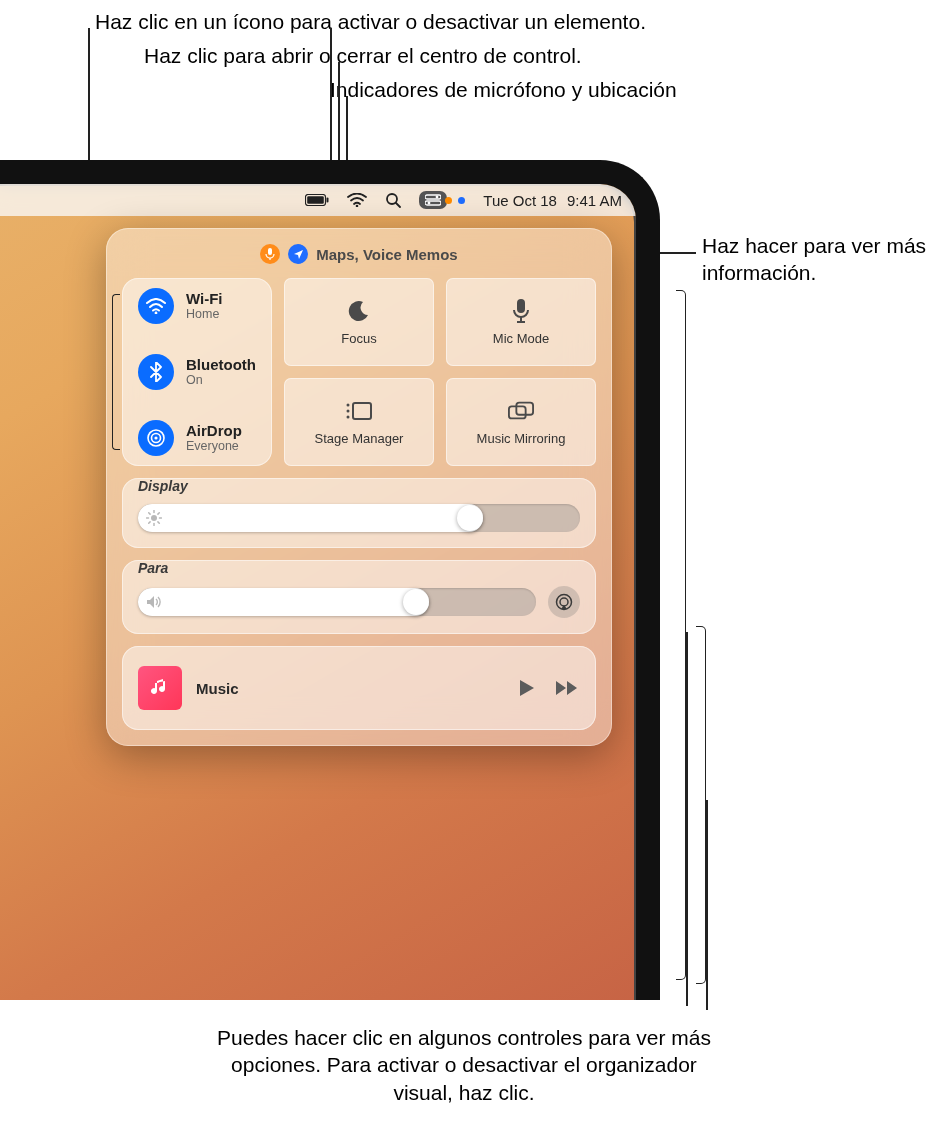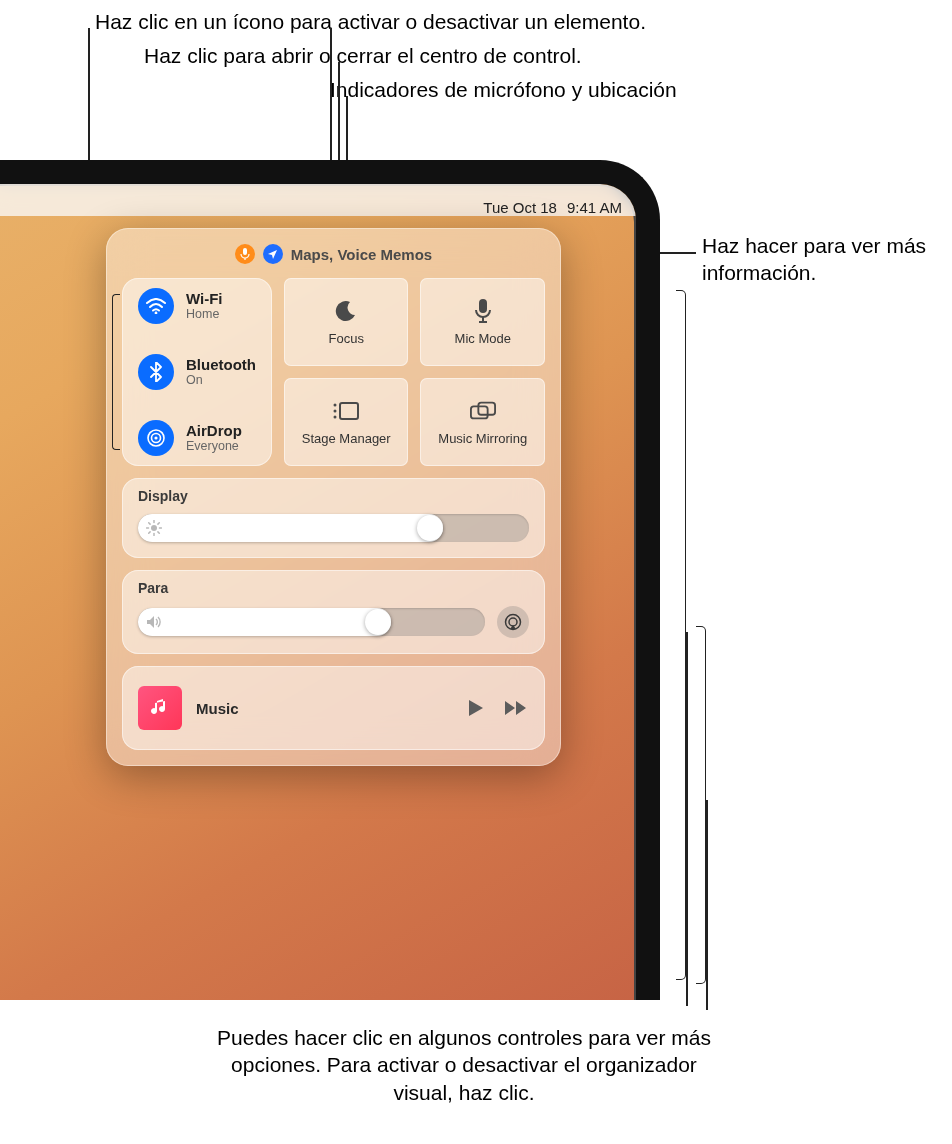--- a/index.html
+++ b/index.html
@@ -39,41 +39,40 @@
     background: rgba(250,250,250,0.78);
     backdrop-filter: blur(6px);
     display: flex;
     align-items: flex-end;
     justify-content: flex-end;
     padding-right: 14px;
     gap: 18px;
     font-size: 15px;
     font-weight: 500;
     color: #222;
-    flex-direction: column;
   }
   .menubar .mi { display:flex; align-items:center; height:100%; }
   .menubar .cc-pill {
     display:flex; align-items:center; gap:3px;
     background:#555; color:#fff; border-radius:7px;
     padding:3px 6px;
   }
   .menubar .cc-pill svg { display:block; }
   .menubar .dotblue { width:7px;height:7px;border-radius:50%;background:#1f6dff; margin-left:4px; }
   .menubar .dotorange { width:7px;height:7px;border-radius:50%;background:#ff8c00; margin-left:-2px;}
   .menubar .dots{display:flex;align-items:center;gap:2px;}
 
   .datetime{ display:flex; gap:10px; }
 
   
   .cc {
     position:absolute;
     left: 106px;
     top: 44px;
-    width: 455px;
+    width: 506px;
     background: rgba(255,255,255,0.42);
     backdrop-filter: blur(20px);
     border-radius: 22px;
     padding: 16px;
     box-shadow: 0 10px 40px rgba(0,0,0,0.32), inset 0 0 0 1px rgba(255,255,255,0.4);
   }
 
   .cc .sensor-row{
     display:flex; align-items:center; justify-content:center;
     gap:8px;
@@ -121,21 +120,22 @@
     text-align:center;
     gap:8px;
     min-height:88px;
     border-radius:7px;
   }
   .tile .tile-icon{ width:26px;height:26px;display:flex;align-items:center;justify-content:center; }
   .tile .tile-txt{ font-size:13px; font-weight:500; color:#333; line-height:1.1; }
 
   .slider-module{
     grid-column: 1 / -1;
-    padding:10px 16px 16px;
+    padding:0 16px 16px;
+    font-style:italic;
   }
   .slider-module .hdr{ font-size:14px; font-weight:700; color:#3a3a3a; margin-bottom:10px; }
   .slider-wrap{ display:flex; align-items:center; gap:12px; }
   .slider{
     flex:1;
     height:28px; border-radius:14px;
     background: rgba(130,130,130,0.35);
     position:relative;
     box-shadow: inset 0 1px 2px rgba(0,0,0,0.15);
   }

